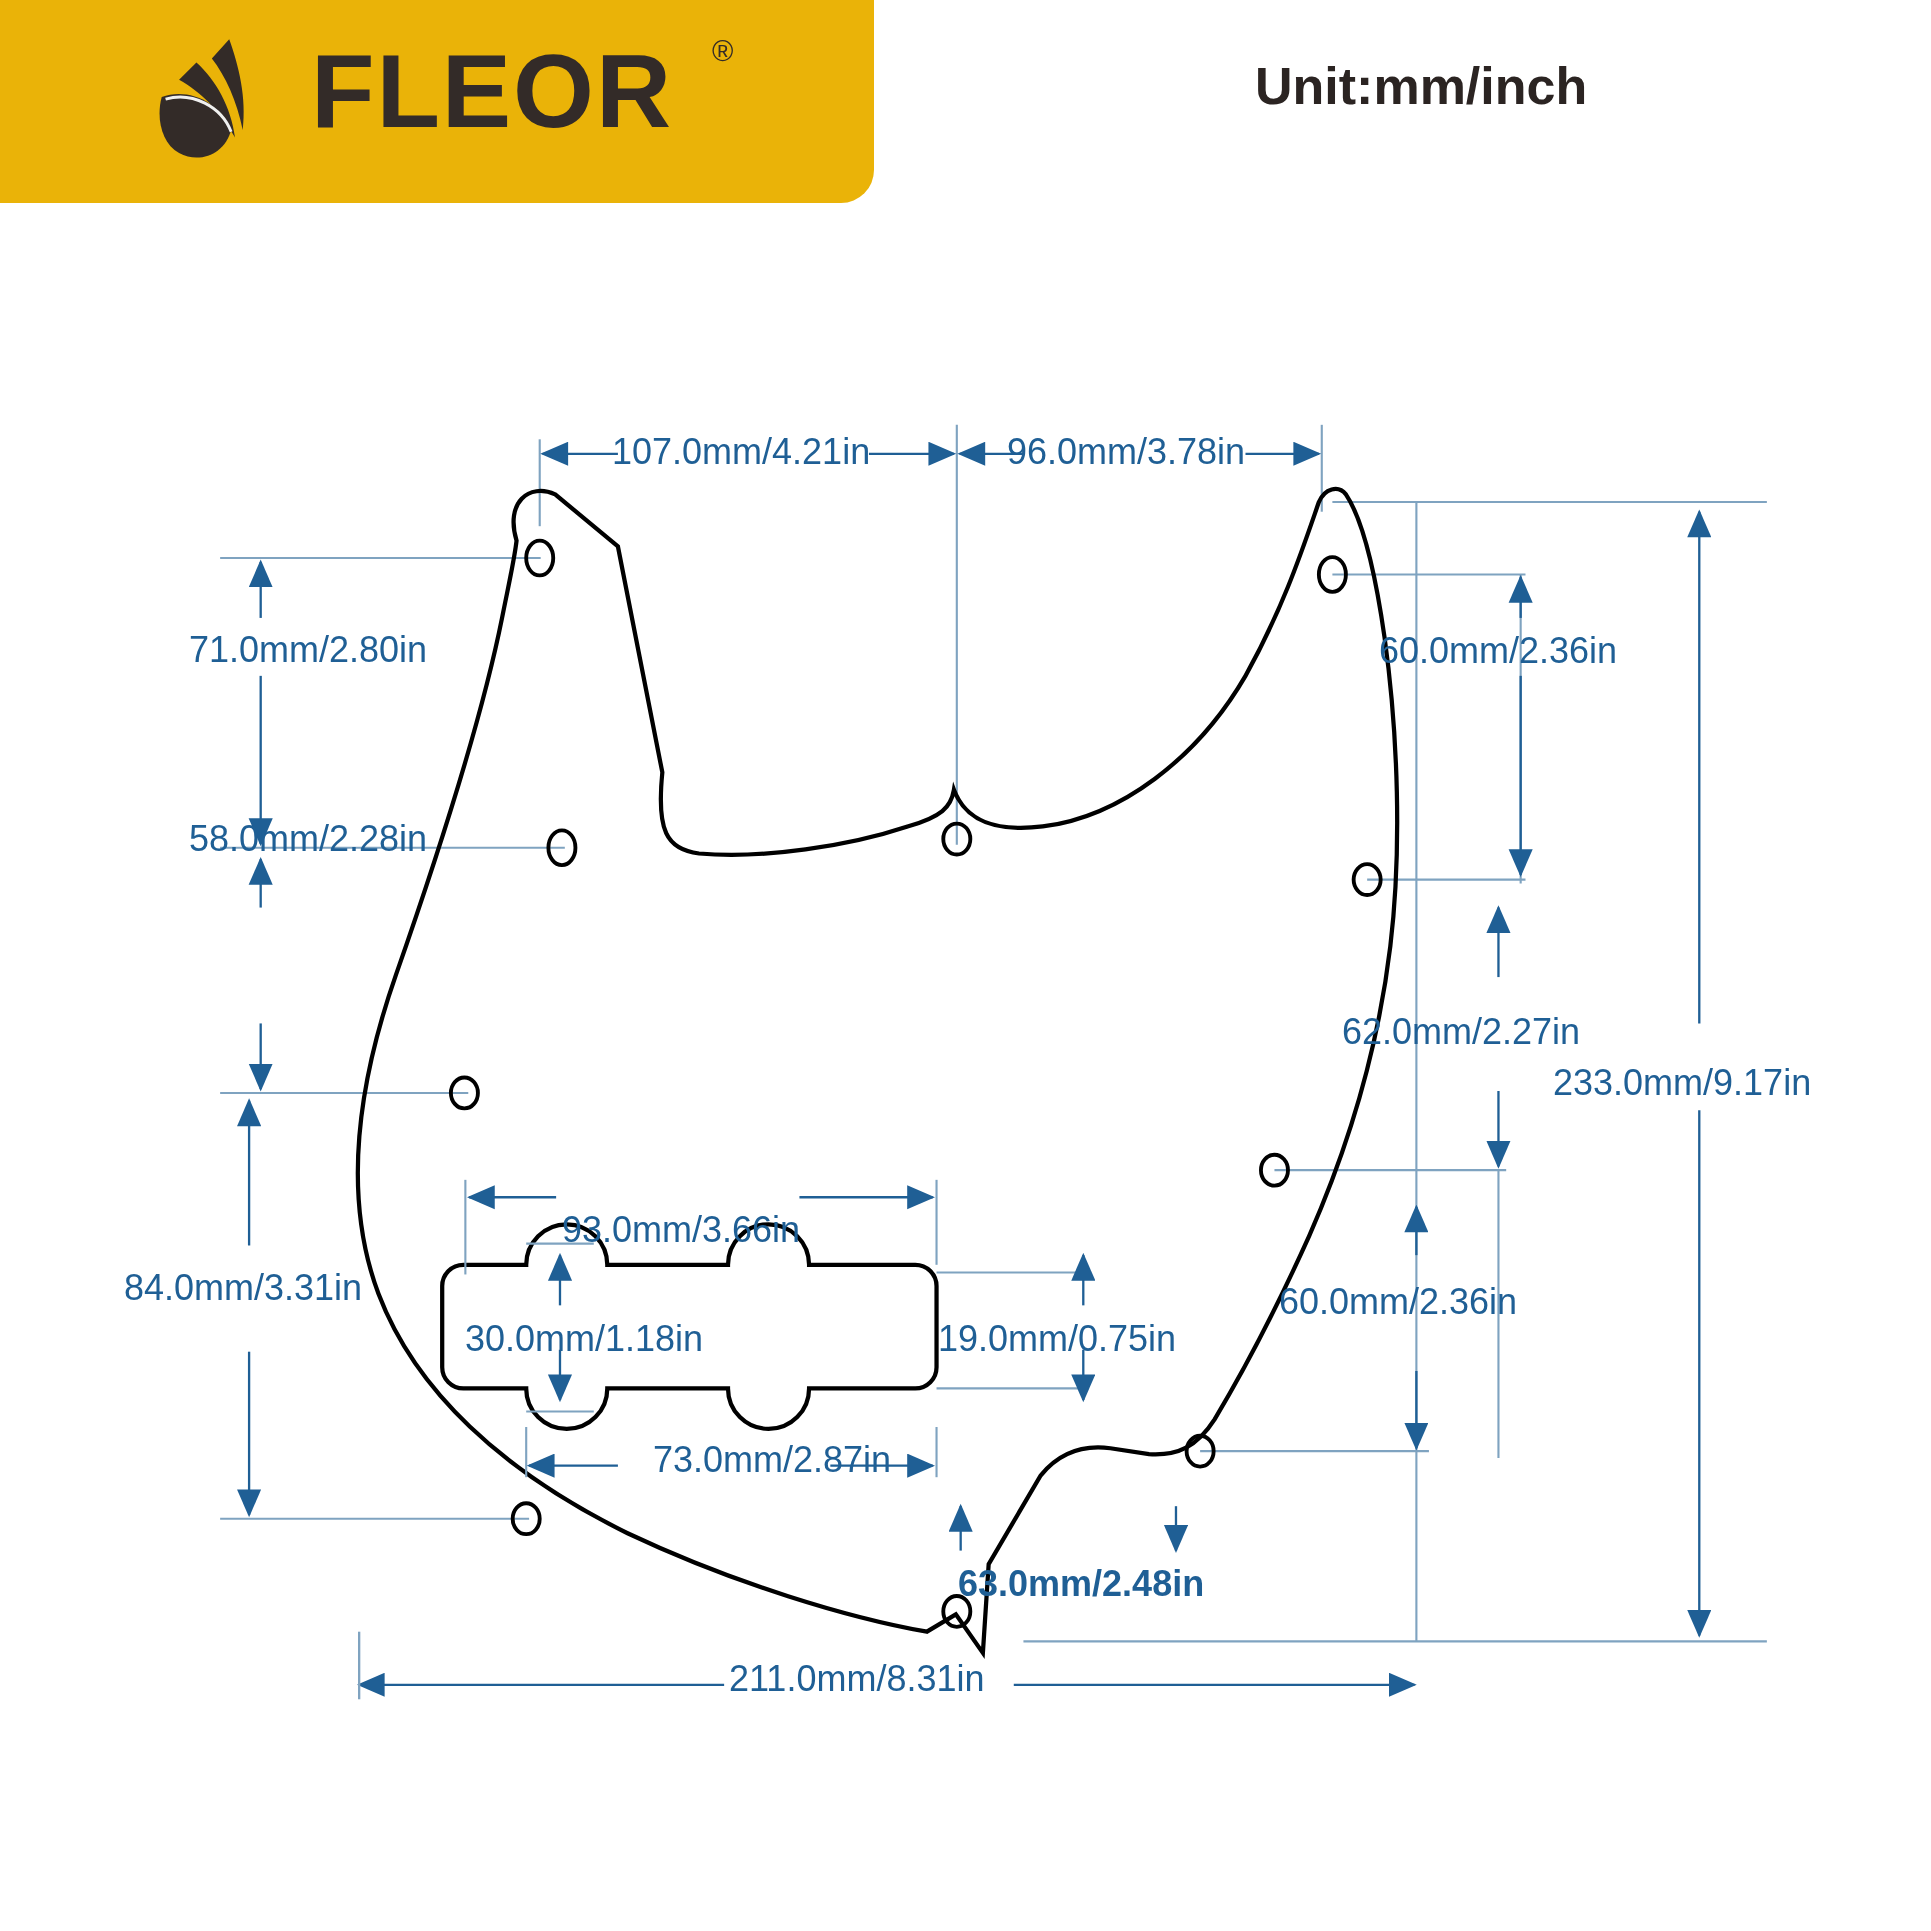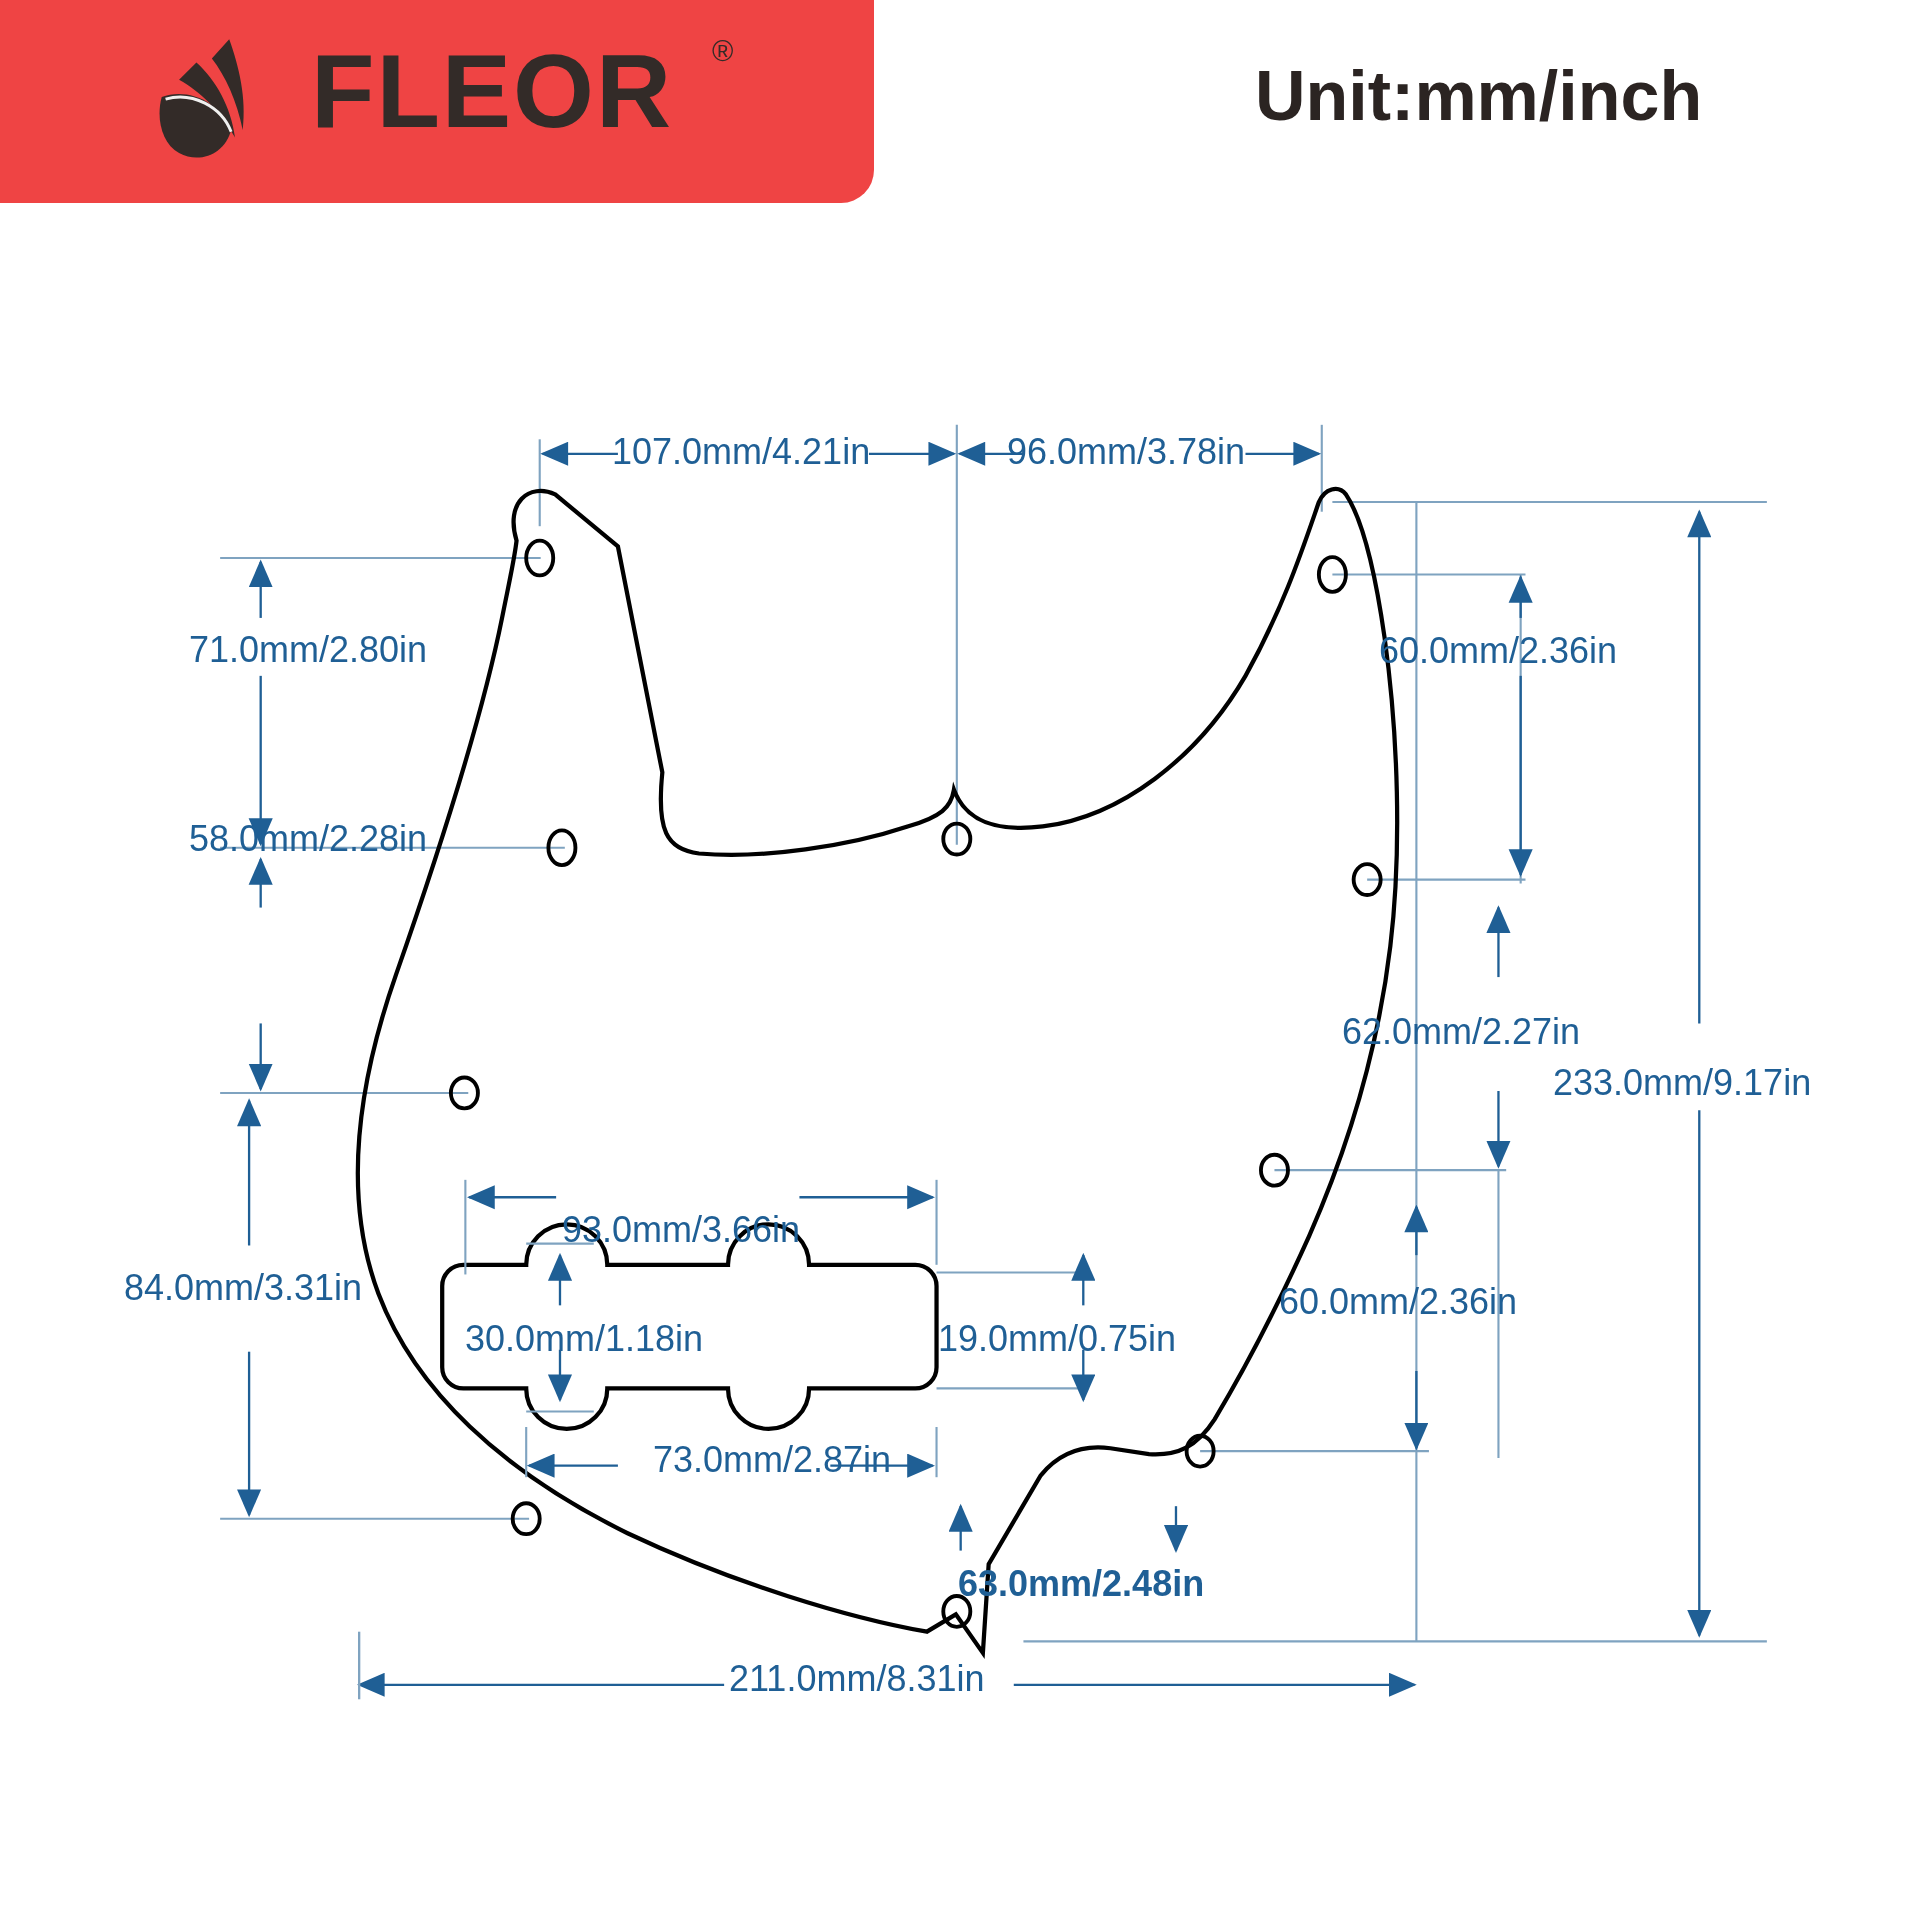--- a/index.html
+++ b/index.html
@@ -6,36 +6,36 @@
   body{
     width:1931px;height:1931px;
     background:#ffffff;
     font-family:"Liberation Sans",sans-serif;
     position:relative;
     overflow:hidden;
   }
   
   #logo-panel{
     position:absolute;left:0;top:0;width:874px;height:203px;
-    background:#ef4444;
+    background:#eab308;
     border-bottom-right-radius:33px;
   }
   #logo-mark{position:absolute;left:154px;top:37px;width:135px;height:126px;}
   #logo-word{
     position:absolute;left:311px;top:39px;
     font-size:104px;font-weight:700;letter-spacing:1.9px;
     color:#332b28;line-height:1;
   }
   #logo-reg{
     position:absolute;left:712px;top:35px;
     font-size:29px;color:#332b28;
   }
   #unit-title{
     position:absolute;left:1255px;top:56px;
-    font-size:70px;font-weight:700;color:#2b2422;
+    font-size:52px;font-weight:700;color:#2b2422;
     letter-spacing:0px;white-space:nowrap;
   }
   
   #drawing{position:absolute;left:0;top:0;width:1931px;height:1931px;}
   .dim-label{
     position:absolute;
     color:#1f5f95;
     font-size:36px;
     white-space:nowrap;
     line-height:1;

